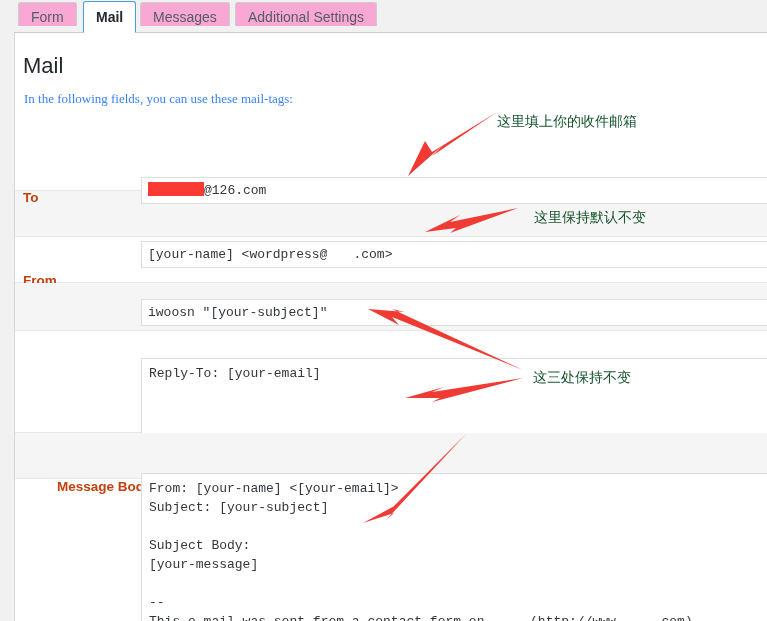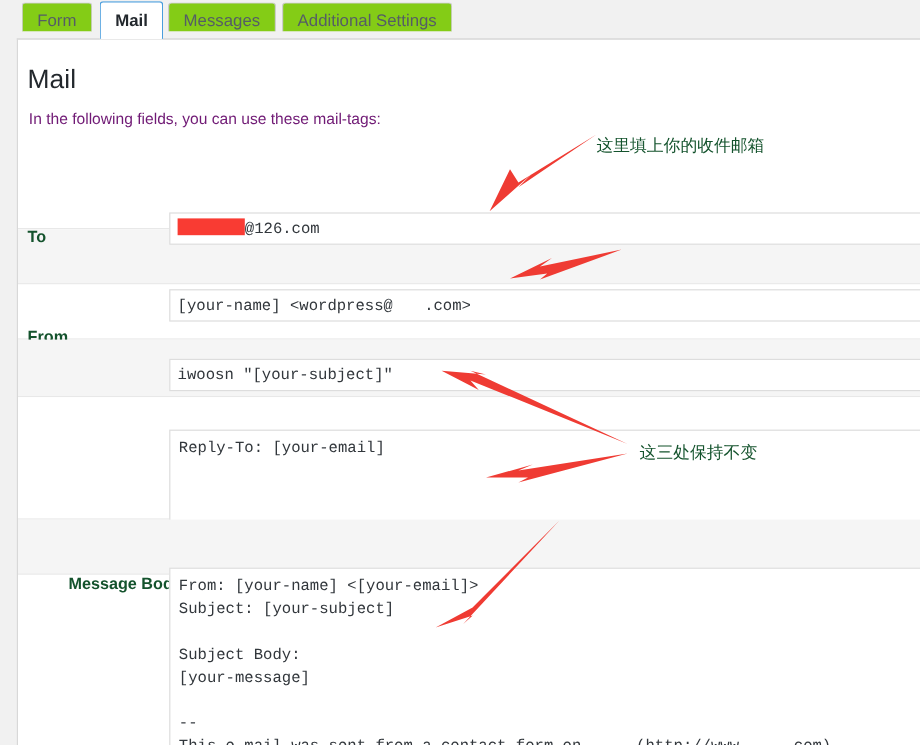--- a/index.html
+++ b/index.html
@@ -13,21 +13,21 @@
 
   #root { position: relative; width: 767px; height: 621px; overflow: hidden; background:#f1f1f1; }
 
   
   .tabbar {
     position: absolute; left: 0; top: 0; width: 767px; height: 33px;
     background: #f1f1f1;
   }
   .tab {
     position: absolute; top: 2px; height: 24px;
-    background: #84cc16;
+    background: #f9a8d4;
     border: 1px solid #cccccc;
     border-bottom: none;
     border-radius: 3px 3px 0 0;
     font-size: 14px;
     color: #555d66;
     line-height: 28px;
     padding: 0 12px;
     white-space: nowrap;
     cursor: pointer;
   }
@@ -58,21 +58,21 @@
   h2.section-title {
     position: absolute; left: 8px; top: 22px;
     margin: 0;
     font-size: 22px;
     font-weight: normal;
     color: #23282d;
     line-height: 1;
   }
   .helptext {
     position: absolute; left: 9px; top: 58px;
-    font-size: 13px; color: #701a75;
+    font-size: 13px; color: #3b82f6; font-family: Liberation Serif, serif;
   }
   .mailtags {
     position: absolute; left: 12px; top: 79px;
     font-family: "Liberation Mono", monospace;
     font-size: 13px;
     color: #555555;
     letter-spacing: 0.2px;
     white-space: nowrap;
   }
 
@@ -82,21 +82,21 @@
   }
   .row.alt { background: #f5f5f5; }
   .row.plain { background: #ffffff; }
   .row .sep-bot { position:absolute; left:0; bottom:0; width:100%; height:1px; background:#e8e8e8; }
 
   .flabel {
     position: absolute;
     left: 8px;
     font-size: 13.5px;
     font-weight: bold;
-    color: #14532d;
+    color: #c2410c;
     line-height: 19px;
     width: 120px;
   }
 
   .finput {
     position: absolute;
     background: #ffffff;
     border: 1px solid #dddddd;
     font-family: "Liberation Mono", monospace;
     font-size: 13px;
@@ -216,15 +216,16 @@
     <polygon points="518,208 450,222 460,215 425,232 456,228 450,233" fill="#ef3b33"></polygon>
 
     <polygon points="523,370 392,309 405,312 368,309 399,325 392,317" fill="#ef3b33"></polygon>
 
     <polygon points="523,378 432,392 444,387 405,398 440,398 432,402" fill="#ef3b33"></polygon>
 
     <polygon points="466,434 389,511 400,503 363,523 394,513 386,520" fill="#ef3b33"></polygon>
   </svg>
 
   <div class="anno" style="left:497px; top:113px;">这里填上你的收件邮箱</div>
+  <div class="anno" style="left:534px; top:209px;">这里保持默认不变</div>
   <div class="anno" style="left:533px; top:369px;">这三处保持不变</div>
 
 </div>
 
 </body></html>

